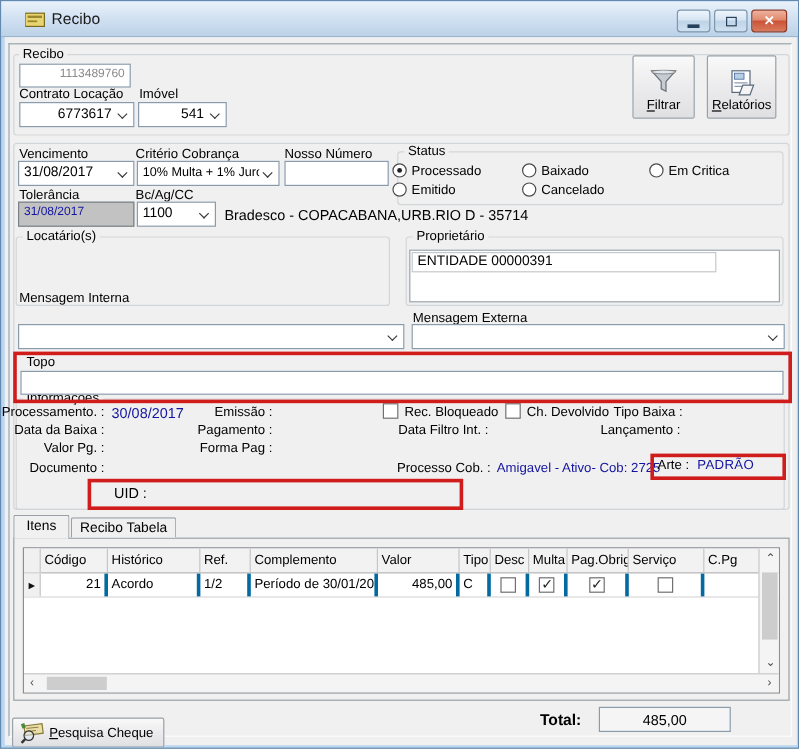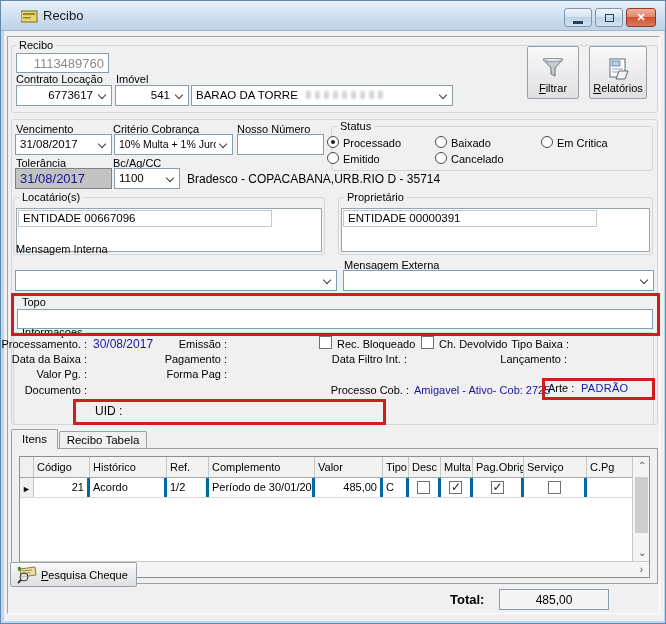--- a/index.html
+++ b/index.html
@@ -19,21 +19,21 @@
   .groupbox{position:absolute;border:1px solid #d2d6d9;border-radius:3px;}
   .gb-label{position:absolute;background:#f0f0f0;padding:0 3px;font-size:11px;white-space:nowrap;z-index:2;}
   .lbl{position:absolute;font-size:11px;color:#000;white-space:nowrap;}
   .val12{font-size:12px;}
   .navy{color:#1414a0;}
   .gray{color:#8a8a8a;}
   .combo{position:absolute;background:#fff;border:1px solid #8a9cac;}
   .combo .cval{position:absolute;left:4px;right:16px;top:3px;font-size:11.5px;white-space:nowrap;overflow:hidden;}
   .combo .cval.r{text-align:right;}
   .chev{position:absolute;right:6px;top:6px;width:6px;height:6px;border-right:1.2px solid #3a3a3a;border-bottom:1.2px solid #3a3a3a;transform:rotate(45deg);}
-  .field{position:absolute;background:#fff;border:1px solid #8a9cac;font-size:13px;padding:2px 4px 0 4px;white-space:nowrap;overflow:hidden;}
+  .field{position:absolute;background:#fff;border:1px solid #8a9cac;font-size:10px;padding:2px 4px 0 4px;white-space:nowrap;overflow:hidden;}
   .tinput{position:absolute;background:#fff;border:1px solid #8a9cac;font-family:"Liberation Sans",sans-serif;font-size:12px;padding:0 4px;}
   .btn{position:absolute;border:1px solid #98a2aa;border-radius:2px;
     background:linear-gradient(#f9f9f9,#ececee 48%,#e0e0e3);display:flex;flex-direction:column;align-items:center;justify-content:flex-end;cursor:default;}
   .btn .blabel{font-size:11px;padding-bottom:4px;}
   .fl::first-letter{text-decoration:underline;}
   .fl{display:block;}
   .radio{position:absolute;width:12px;height:12px;border:1px solid #4a4a4a;border-radius:50%;background:#fff;}
   .radio.checked::after{content:"";position:absolute;left:3px;top:3px;width:4px;height:4px;border-radius:50%;background:#222;}
   .checkbox{width:13px;height:13px;border:1px solid #707070;background:#fff;position:relative;}
   .checkbox.abs{position:absolute;}
@@ -95,24 +95,20 @@
   <div class="combo" style="left:15px;top:84px;width:96px;height:21px;">
     <span class="cval r" style="right:18px;">6773617</span>
     <span class="chev"></span>
   </div>
 
   <span class="lbl" style="left:115px;top:72px;">Imóvel</span>
   <div class="combo" style="left:114px;top:84px;width:74px;height:21px;padding-left:26px;">
     <span class="cval r" style="right:18px;">541</span>
     <span class="chev"></span>
   </div>
-  <div class="combo" style="left:190px;top:84px;width:262px;height:21px;">
-    <span class="cval"><span>BARAO DA TORRE</span><span class="smudge"></span></span>
-    <span class="chev"></span>
-  </div>
 
   <div class="btn" style="left:526px;top:45px;width:52px;height:53px;">
     <svg width="26" height="22" viewBox="0 0 26 22" style="margin-bottom:2px;">
       <polygon points="3,1 23,1 15,10 15,18 11,16 11,10" fill="#c6ccd2" stroke="#6a7076"></polygon>
       <ellipse cx="13" cy="2" rx="10" ry="1.6" fill="#e2e6ea" stroke="#6a7076" stroke-width="0.6"></ellipse>
     </svg>
     <span class="blabel fl">Filtrar</span>
   </div>
   <div class="btn" style="left:588px;top:45px;width:58px;height:53px;">
     <svg width="24" height="24" viewBox="0 0 24 24" style="margin-bottom:1px;">
@@ -160,23 +156,20 @@
 
   <span class="lbl" style="left:112px;top:156px;">Bc/Ag/CC</span>
   <div class="combo" style="left:113px;top:167px;width:66px;height:21px;">
     <span class="cval">1100</span>
     <span class="chev"></span>
   </div>
   <span class="lbl val12" style="left:186px;top:171px;">Bradesco - COPACABANA,URB.RIO D - 35714</span>
 
   <div class="groupbox" style="left:12px;top:196px;width:312px;height:58px;"></div>
   <span class="gb-label" style="left:18px;top:190px;">Locatário(s)</span>
-  <div class="listbox" style="left:15px;top:207px;width:306px;height:44px;">
-    <div class="listitem" style="width:254px;">ENTIDADE 00667096</div>
-  </div>
 
   <div class="groupbox" style="left:337px;top:196px;width:315px;height:58px;"></div>
   <span class="gb-label" style="left:343px;top:190px;">Proprietário</span>
   <div class="listbox" style="left:340px;top:207px;width:309px;height:44px;">
     <div class="listitem" style="width:254px;">ENTIDADE 00000391</div>
   </div>
 
   <span class="lbl" style="left:15px;top:242px;">Mensagem Interna</span>
   <div class="combo" style="left:14px;top:269px;width:322px;height:21px;">
     <span class="cval"></span>
@@ -271,21 +264,21 @@
       <span class="sarrow" style="left:5px;bottom:3px;">⌄</span>
     </div>
 
     <div class="hscroll" style="left:0;bottom:0;height:16px;width:629px;">
       <span class="sarrow" style="left:5px;top:3px;">‹</span>
       <div class="thumb" style="left:19px;top:2px;width:50px;height:11px;"></div>
       <span class="sarrow" style="right:6px;top:3px;">›</span>
     </div>
   </div>
 
-  <div class="btn" style="left:9px;top:561px;width:127px;height:25px;flex-direction:row;align-items:center;justify-content:flex-start;padding-left:5px;">
+  <div class="btn" style="left:9px;top:597px;width:127px;height:25px;flex-direction:row;align-items:center;justify-content:flex-start;padding-left:5px;">
     <svg width="21" height="18" viewBox="0 0 21 18" style="margin-right:4px;">
       <polygon points="4,3 19,1 20,9 5,11" fill="#eadfa8" stroke="#8a7a3a"></polygon>
       <line x1="6" y1="5" x2="16" y2="4" stroke="#8a7a3a" stroke-width="0.8"></line>
       <line x1="6" y1="7.5" x2="14" y2="6.8" stroke="#8a7a3a" stroke-width="0.8"></line>
       <circle cx="8" cy="11" r="4" fill="rgba(220,235,250,.55)" stroke="#333"></circle>
       <line x1="5" y1="14" x2="2" y2="17" stroke="#333" stroke-width="2"></line>
       <rect x="2" y="1" width="3" height="4" fill="#4a8a3a" transform="rotate(-20 3 3)"></rect>
     </svg>
     <span class="blabel fl" style="padding-bottom:0;">Pesquisa Cheque</span>
   </div>

